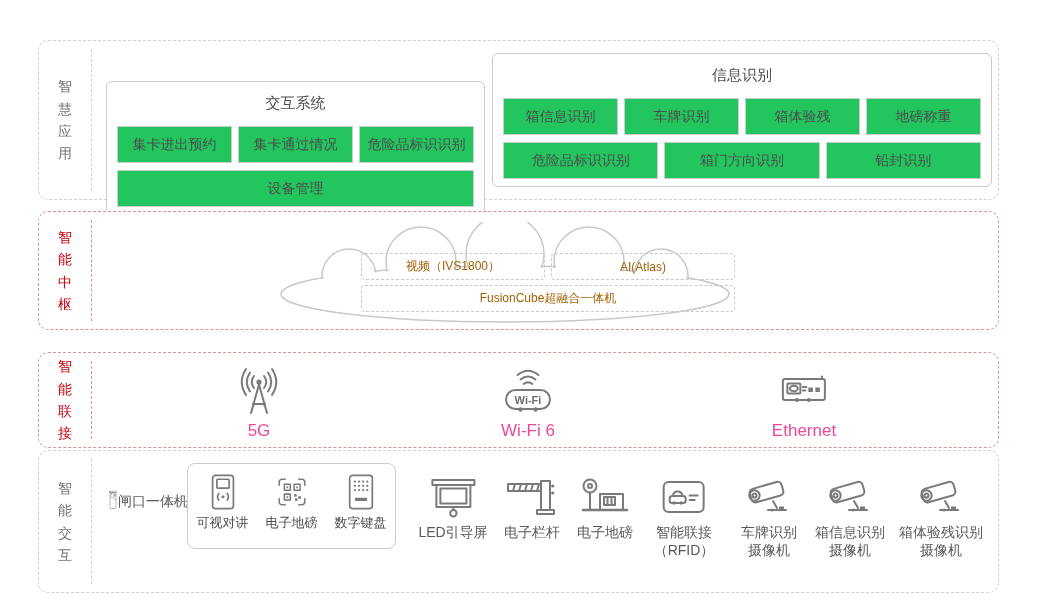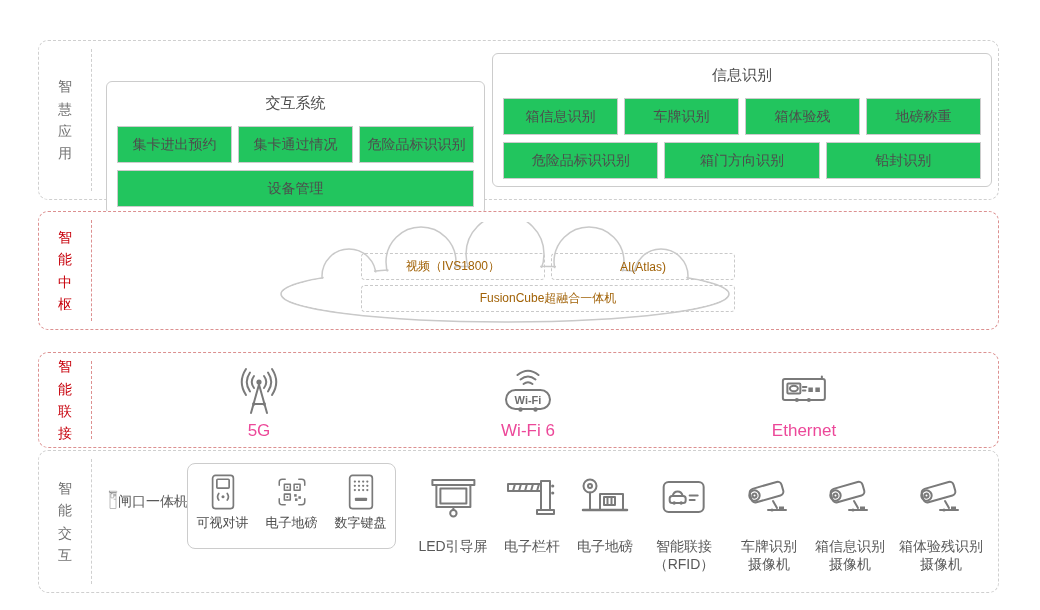--- a/index.html
+++ b/index.html
@@ -46,21 +46,21 @@
   .kiosk-item svg { width:36px; height:70px; display:block; }
   .kiosk-label { font-size:14px; color:#595959; margin-top:4px; white-space:nowrap; }
   .connector { position:absolute; left:128px; top:50px; width:20px; height:0; border-top:1px solid #9a9a9a; }
   .modules-box { position:absolute; left:148px; top:12px; width:209px; height:86px; border:1px solid #ccc; border-radius:8px; box-sizing:border-box; display:flex; justify-content:space-around; align-items:flex-start; padding-top:9px; background:#fff; }
   .module { display:flex; flex-direction:column; align-items:center; width:66px; }
   .module svg { width:34px; height:38px; display:block; }
   .module-label { font-size:13px; color:#4d4d4d; margin-top:3px; white-space:nowrap;font-family:Liberation Serif, serif; }
 
   .device { position:absolute; top:24px; transform:translateX(-50%); display:flex; flex-direction:column; align-items:center; }
   .device svg { width:56px; height:44px; display:block; }
-  .device-label { font-size:14px; color:#595959; margin-top:19px; line-height:1.2; text-align:center; white-space:nowrap; }
+  .device-label { font-size:14px; color:#595959; margin-top:5px; line-height:1.2; text-align:center; white-space:nowrap; }
   #dev-led{left:414px} #dev-barrier{left:493px} #dev-scale{left:566px} #dev-rfid{left:645px}
   #dev-cam1{left:730px} #dev-cam2{left:811px} #dev-cam3{left:902px}
 
   svg { stroke-linecap:round; stroke-linejoin:round; }
   svg text { font-family:"Liberation Sans","DejaVu Sans",sans-serif; }
 </style>
 </head>
 <body>
 
 <div class="canvas">

